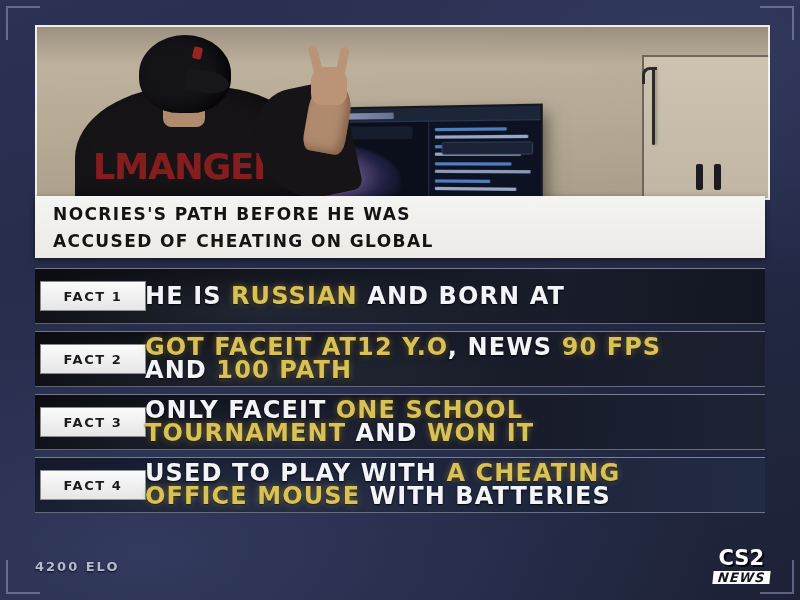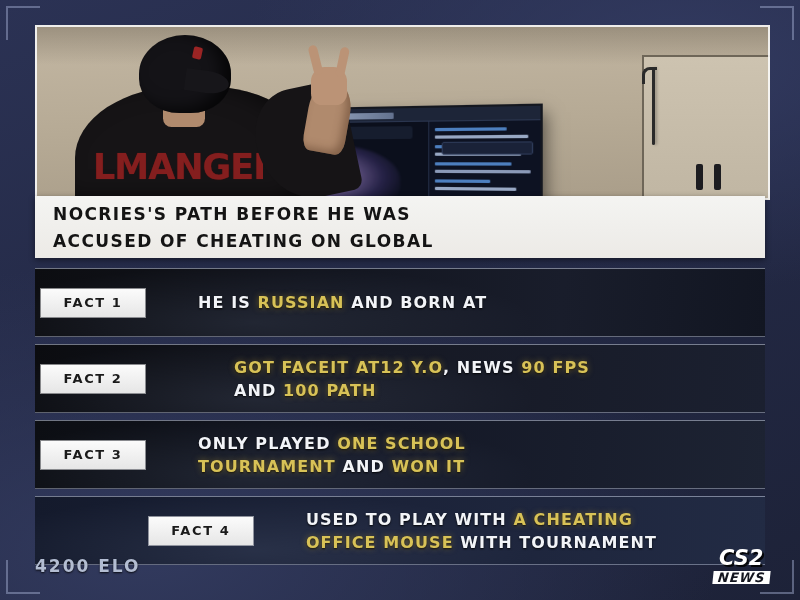--- a/index.html
+++ b/index.html
@@ -220,84 +220,83 @@
   }
 
   
   #facts {
     position: absolute;
     left: 35px; top: 268px;
     width: 730px;
   }
   .fact-row {
     position: relative;
-    height: 69px;
+    height: 56px;
     margin-bottom: 7px;
     display: flex;
     align-items: center;
     border-top: 1px solid rgba(196,204,224,0.55);
     border-bottom: 1px solid rgba(196,204,224,0.45);
     background: linear-gradient(95deg,#0c0d11 0%, #131620 42%, #191d2b 72%, #121622 100%);
     overflow: hidden;
   }
-  .fact-row.r2 { background: linear-gradient(95deg,#0b0c10 0%, #161924 48%, #1b2030 100%); gap: 36px; }
+  .fact-row.r2 { background: linear-gradient(95deg,#0b0c10 0%, #161924 48%, #1b2030 100%); }
   .fact-row.r3 { background: linear-gradient(95deg,#0c0e13 0%, #141826 50%, #1d2333 100%); }
-  .fact-row.r4 { background: linear-gradient(95deg,#141a2c 0%, #1b2238 45%, #222b44 100%); justify-content: center; }
+  .fact-row.r4 { background: linear-gradient(95deg,#141a2c 0%, #1b2238 45%, #222b44 100%); }
   .fact-row .smoke {
     position: absolute; inset: 0;
     background: radial-gradient(ellipse 55% 120% at 30% 80%, rgba(120,135,170,.16), rgba(0,0,0,0) 70%);
     pointer-events: none;
   }
   .badge {
     position: relative;
     margin-left: 6px;
     width: 104px; height: 28px;
     background: linear-gradient(180deg,#fbfbfb 0%, #e6e6e6 100%);
     color: #1a1a1a;
     display: flex; align-items: center; justify-content: center;
     font-family: "DejaVu Sans", sans-serif;
     font-weight: 700; font-size: 13px; letter-spacing: 1.6px;
     flex: none;
     box-shadow: 0 0 0 1px rgba(255,255,255,.5);
   }
   .fact-text {
     position: relative;
-    margin-left: 53px;
     font-family: "DejaVu Sans", sans-serif;
     font-weight: 700;
-    font-size: 16px;
+    font-size: 24px;
     letter-spacing: 1.1px;
     line-height: 23px;
     color: #f2f4f8;
     text-shadow: 0 1px 2px rgba(0,0,0,.9);
     white-space: nowrap;
   }
   .fact-text .hl {
     color: #d8c257;
     text-shadow: 0 0 6px rgba(180,150,50,.55), 0 1px 2px rgba(0,0,0,.9);
   }
 
   
   #footer {
     position: absolute;
     left: 35px; right: 30px; bottom: 14px;
     height: 40px;
     display: flex; align-items: center; justify-content: space-between;
   }
   .foot-text {
     font-family: "DejaVu Sans", sans-serif;
-    font-weight: 700; font-size: 17px;
+    font-weight: 700; font-size: 13px;
     letter-spacing: 2px;
     color: #b3bdd2;
     text-shadow: 0 1px 2px rgba(0,0,0,.8);
   }
   #brand { text-align: center; line-height: 1; }
   #brand .cs2 {
     font-family: "DejaVu Sans", sans-serif;
-    font-weight: 700; font-style: italic;
+    font-weight: 700; 
     font-size: 21px; letter-spacing: 0px;
     color: #ffffff;
     text-shadow: 2px 2px 0 rgba(0,0,0,.85);
   }
   #brand .news {
     display: inline-block;
     margin-top: 1px;
     background: #ffffff;
     color: #14161f;
     font-family: "DejaVu Sans", sans-serif;
@@ -379,26 +378,26 @@
         <div class="fact-text"><span>HE IS </span><span class="hl">RUSSIAN</span><span> AND BORN AT</span><br></div>
       </div>
       <div class="fact-row r2">
         <div class="smoke"></div>
         <div class="badge">FACT 2</div>
         <div class="fact-text"><span class="hl">GOT FACEIT AT12 Y.O</span><span>, NEWS </span><span class="hl">90 FPS</span><br><span>AND  </span><span class="hl">100 PATH</span></div>
       </div>
       <div class="fact-row r3">
         <div class="smoke"></div>
         <div class="badge">FACT 3</div>
-        <div class="fact-text"><span>ONLY PLAYED </span><span class="hl">ONE SCHOOL</span><br><span class="hl">TOURNAMENT</span><span> AND </span><span class="hl">WON IT</span></div>
+        <div class="fact-text"><span>ONLY FACEIT </span><span class="hl">ONE SCHOOL</span><br><span class="hl">TOURNAMENT</span><span> AND </span><span class="hl">WON IT</span></div>
       </div>
       <div class="fact-row r4">
         <div class="smoke"></div>
         <div class="badge">FACT 4</div>
-        <div class="fact-text"><span>USED TO PLAY WITH </span><span class="hl">A CHEATING</span><br><span class="hl">OFFICE MOUSE</span><span> WITH TOURNAMENT</span></div>
+        <div class="fact-text"><span>USED TO PLAY WITH </span><span class="hl">A CHEATING</span><br><span class="hl">OFFICE MOUSE</span><span> WITH BATTERIES</span></div>
       </div>
     </div>
 
   <div id="footer">
     <div class="foot-text">4200 ELO</div>
     <div id="brand">
       <div class="cs2">CS2</div>
       <div><span class="news">NEWS</span></div>
     </div>
   </div>

